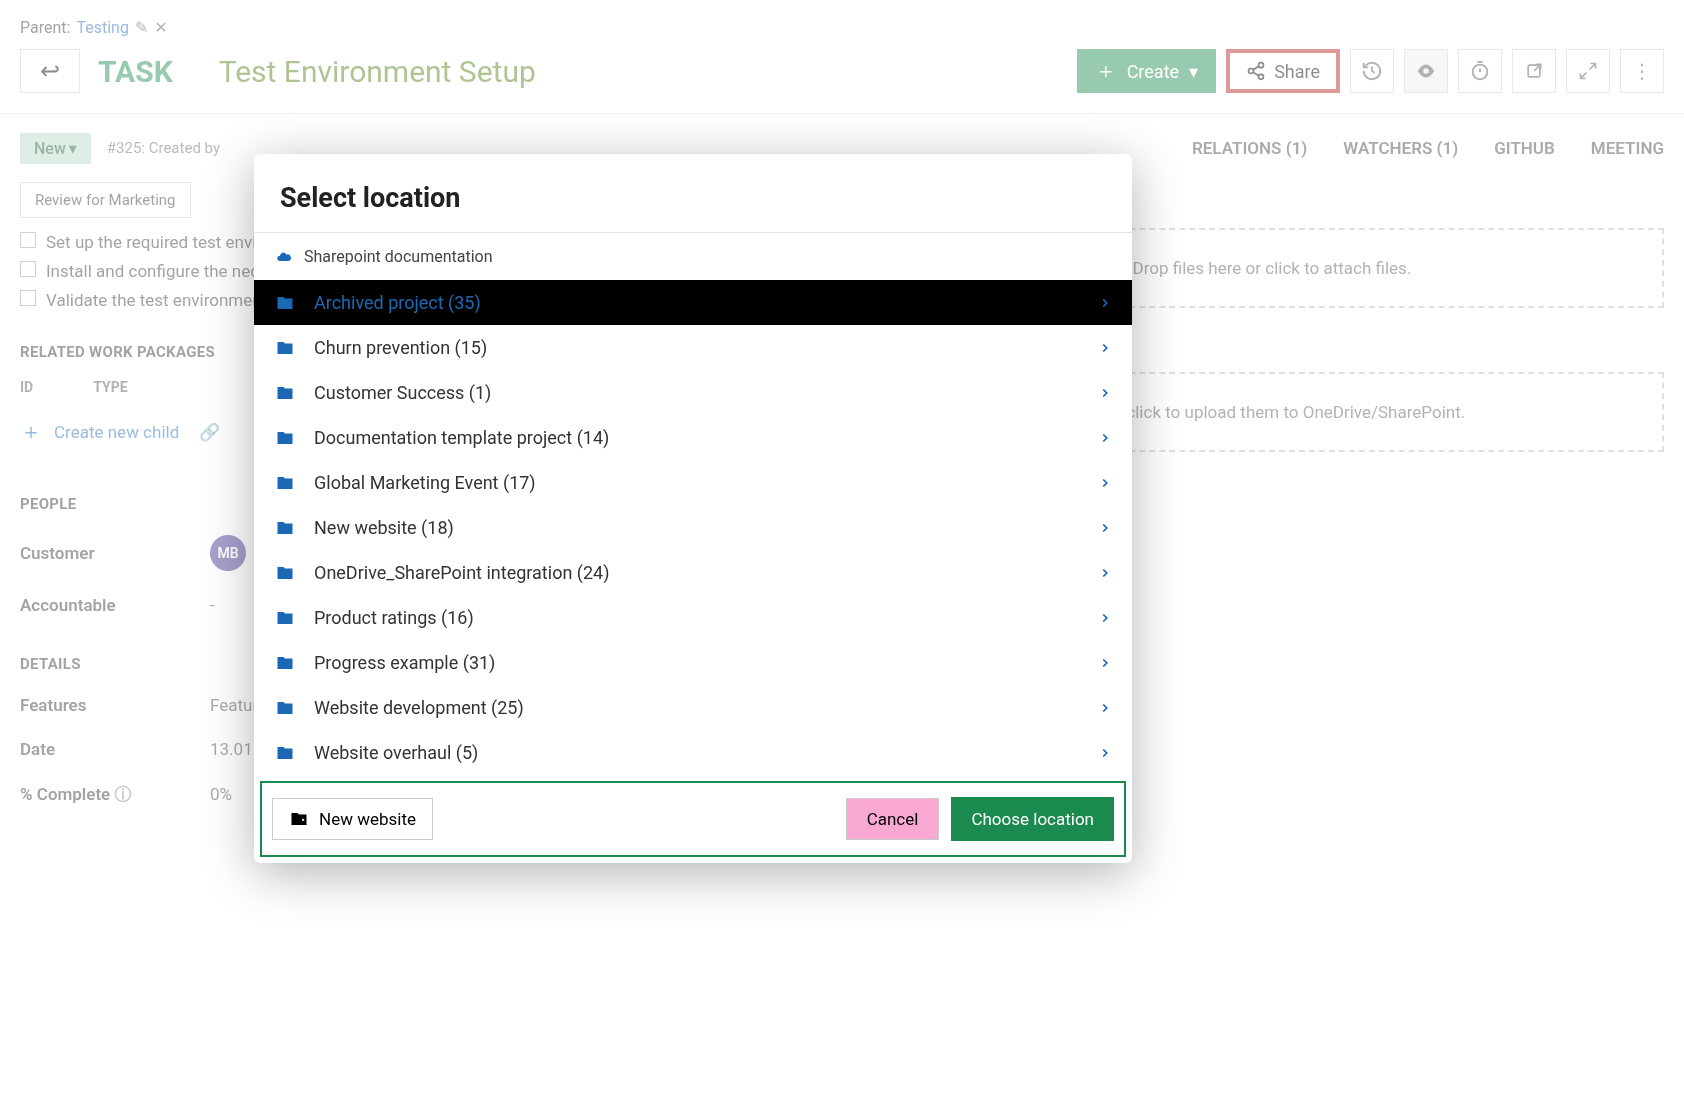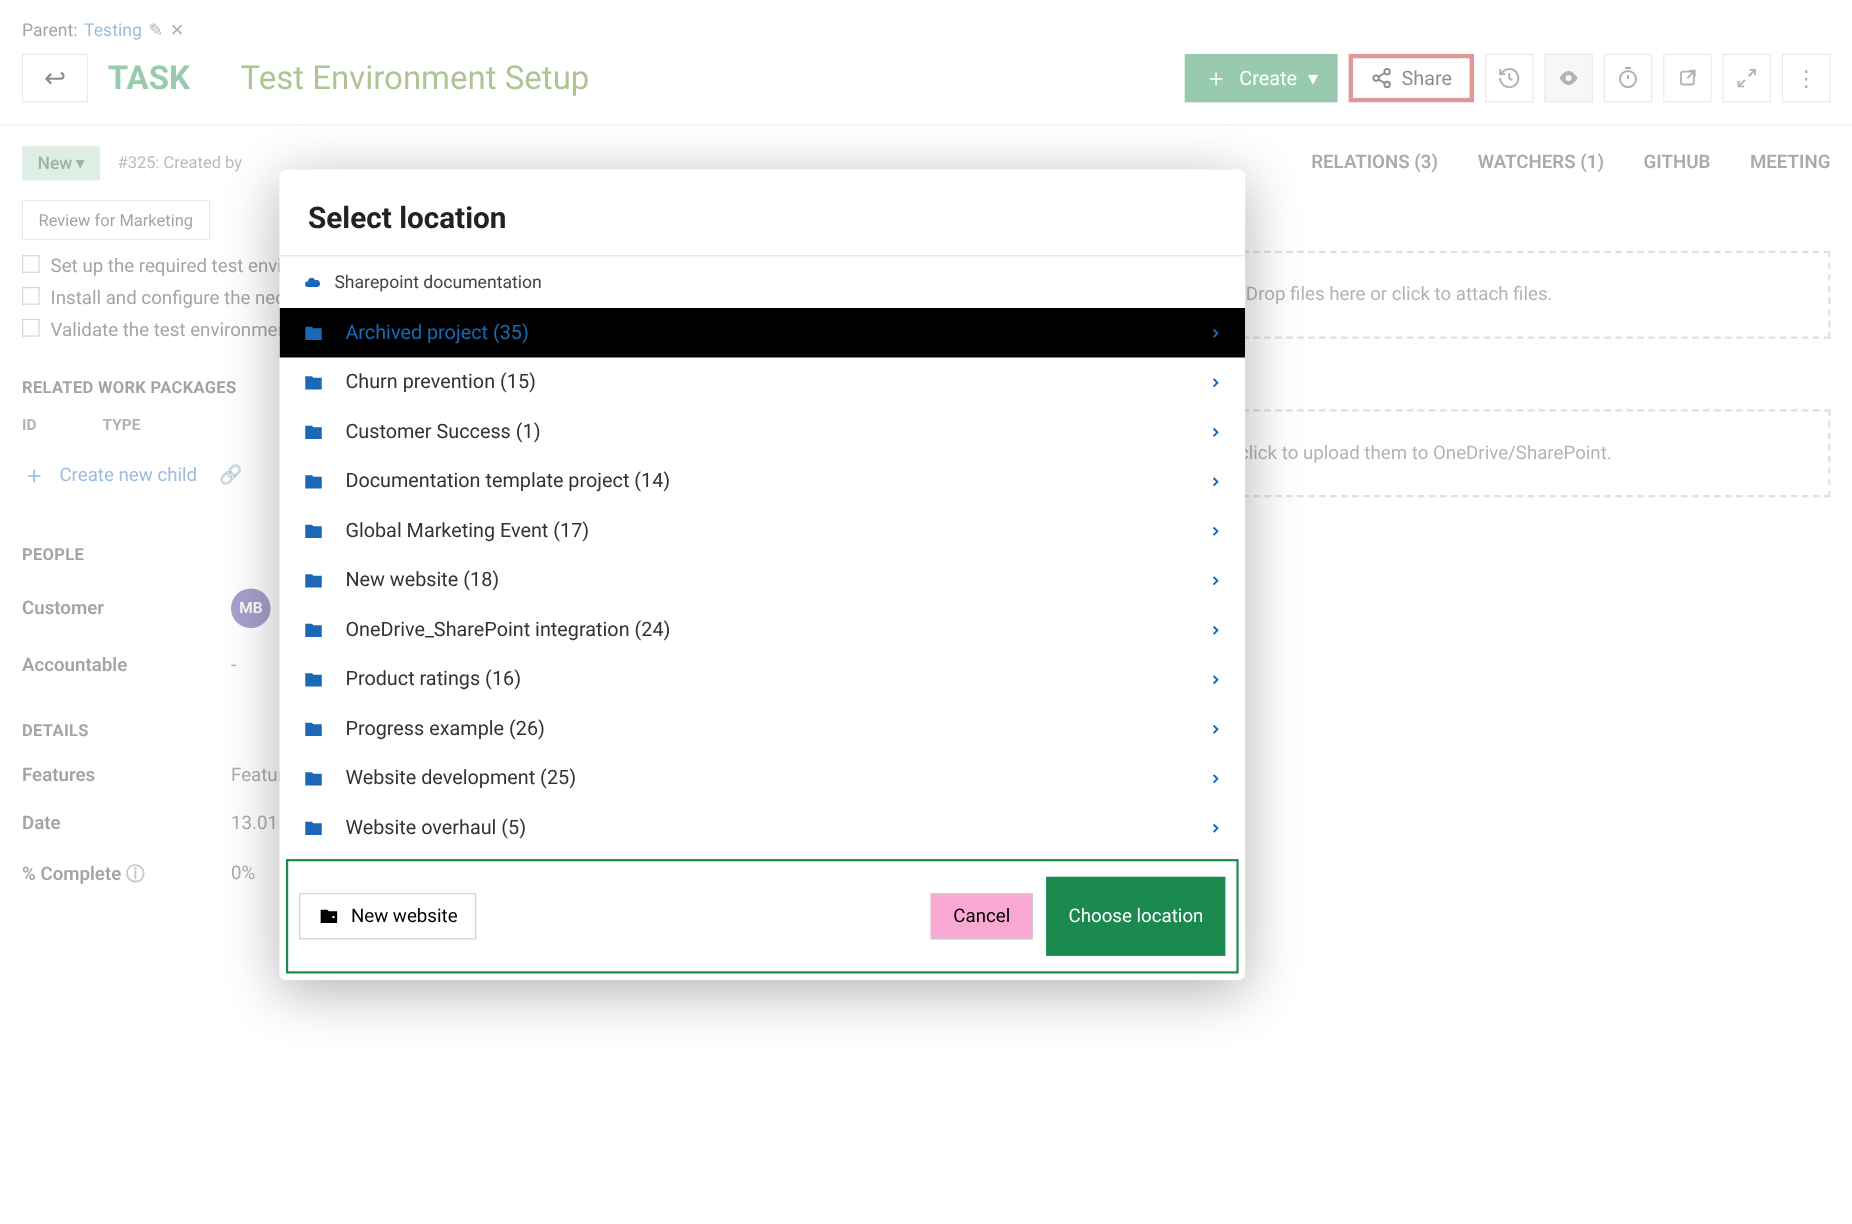--- a/index.html
+++ b/index.html
@@ -75,21 +75,21 @@
 .folder-row.selected { background:#000000; }
 .folder-row.selected .folder-name { color:#1b69b6; }
 .folder-ic { width:22px; height:18px; color:#1b69b6; flex-shrink:0; }
 .folder-name { flex:1; color:#333; }
 .chev { color:#1b69b6; font-size:20px; }
 
 .modal-footer { border:2px solid #1a8a4f; margin:6px; padding:14px 10px; display:flex; align-items:center; gap:12px; }
 .btn-new-folder { border:1px solid #ccc; background:#fff; padding:10px 16px; font-size:17px; display:flex; align-items:center; gap:10px; cursor:pointer; }
 .footer-spacer { flex:1; }
 .btn-cancel { border:1px solid #ccc; background:#f9a8d4; padding:10px 20px; font-size:17px; cursor:pointer; }
-.btn-choose { border:none; background:#1a8a4f; color:#fff; padding:26px 20px; font-size:17px; cursor:pointer; }
+.btn-choose { border:none; background:#1a8a4f; color:#fff; padding:12px 20px; font-size:17px; cursor:pointer; }
 
 svg { display:block; }
 </style>
 </head>
 <body>
 
 <div class="page">
   <div class="breadcrumb">
     <span>Parent:</span>
     <a href="#">Testing</a>
@@ -161,21 +161,21 @@
   <div class="divider-line"></div>
 
   <div class="status-row">
     <div class="status-pill">
       <span>New</span>
       <span>▾</span>
     </div>
     <span class="meta-text">#325: Created by</span>
 
     <div class="tabs">
-      <span class="tab">RELATIONS (3)</span>
+      <span class="tab">RELATIONS (1)</span>
       <span class="tab">WATCHERS (1)</span>
       <span class="tab">GITHUB</span>
       <span class="tab">MEETING</span>
     </div>
   </div>
 
   <div class="stage-pill" style="display:inline-block;">Review for Marketing</div>
 
   <div class="main-cols">
     <div class="left-col">
@@ -363,21 +363,21 @@
             <polyline points="9 18 15 12 9 6"></polyline>
           </svg>
         </span>
       </div>
       <div class="folder-row">
         <span class="folder-ic">
           <svg width="22" height="18" viewBox="0 0 24 24" fill="currentColor">
             <path d="M10 4H2v16h20V6H12l-2-2z"></path>
           </svg>
         </span>
-        <span class="folder-name">Progress example (26)</span>
+        <span class="folder-name">Progress example (31)</span>
         <span class="chev">
           <svg width="14" height="14" viewBox="0 0 24 24" fill="none" stroke="currentColor" stroke-width="3">
             <polyline points="9 18 15 12 9 6"></polyline>
           </svg>
         </span>
       </div>
       <div class="folder-row">
         <span class="folder-ic">
           <svg width="22" height="18" viewBox="0 0 24 24" fill="currentColor">
             <path d="M10 4H2v16h20V6H12l-2-2z"></path>

